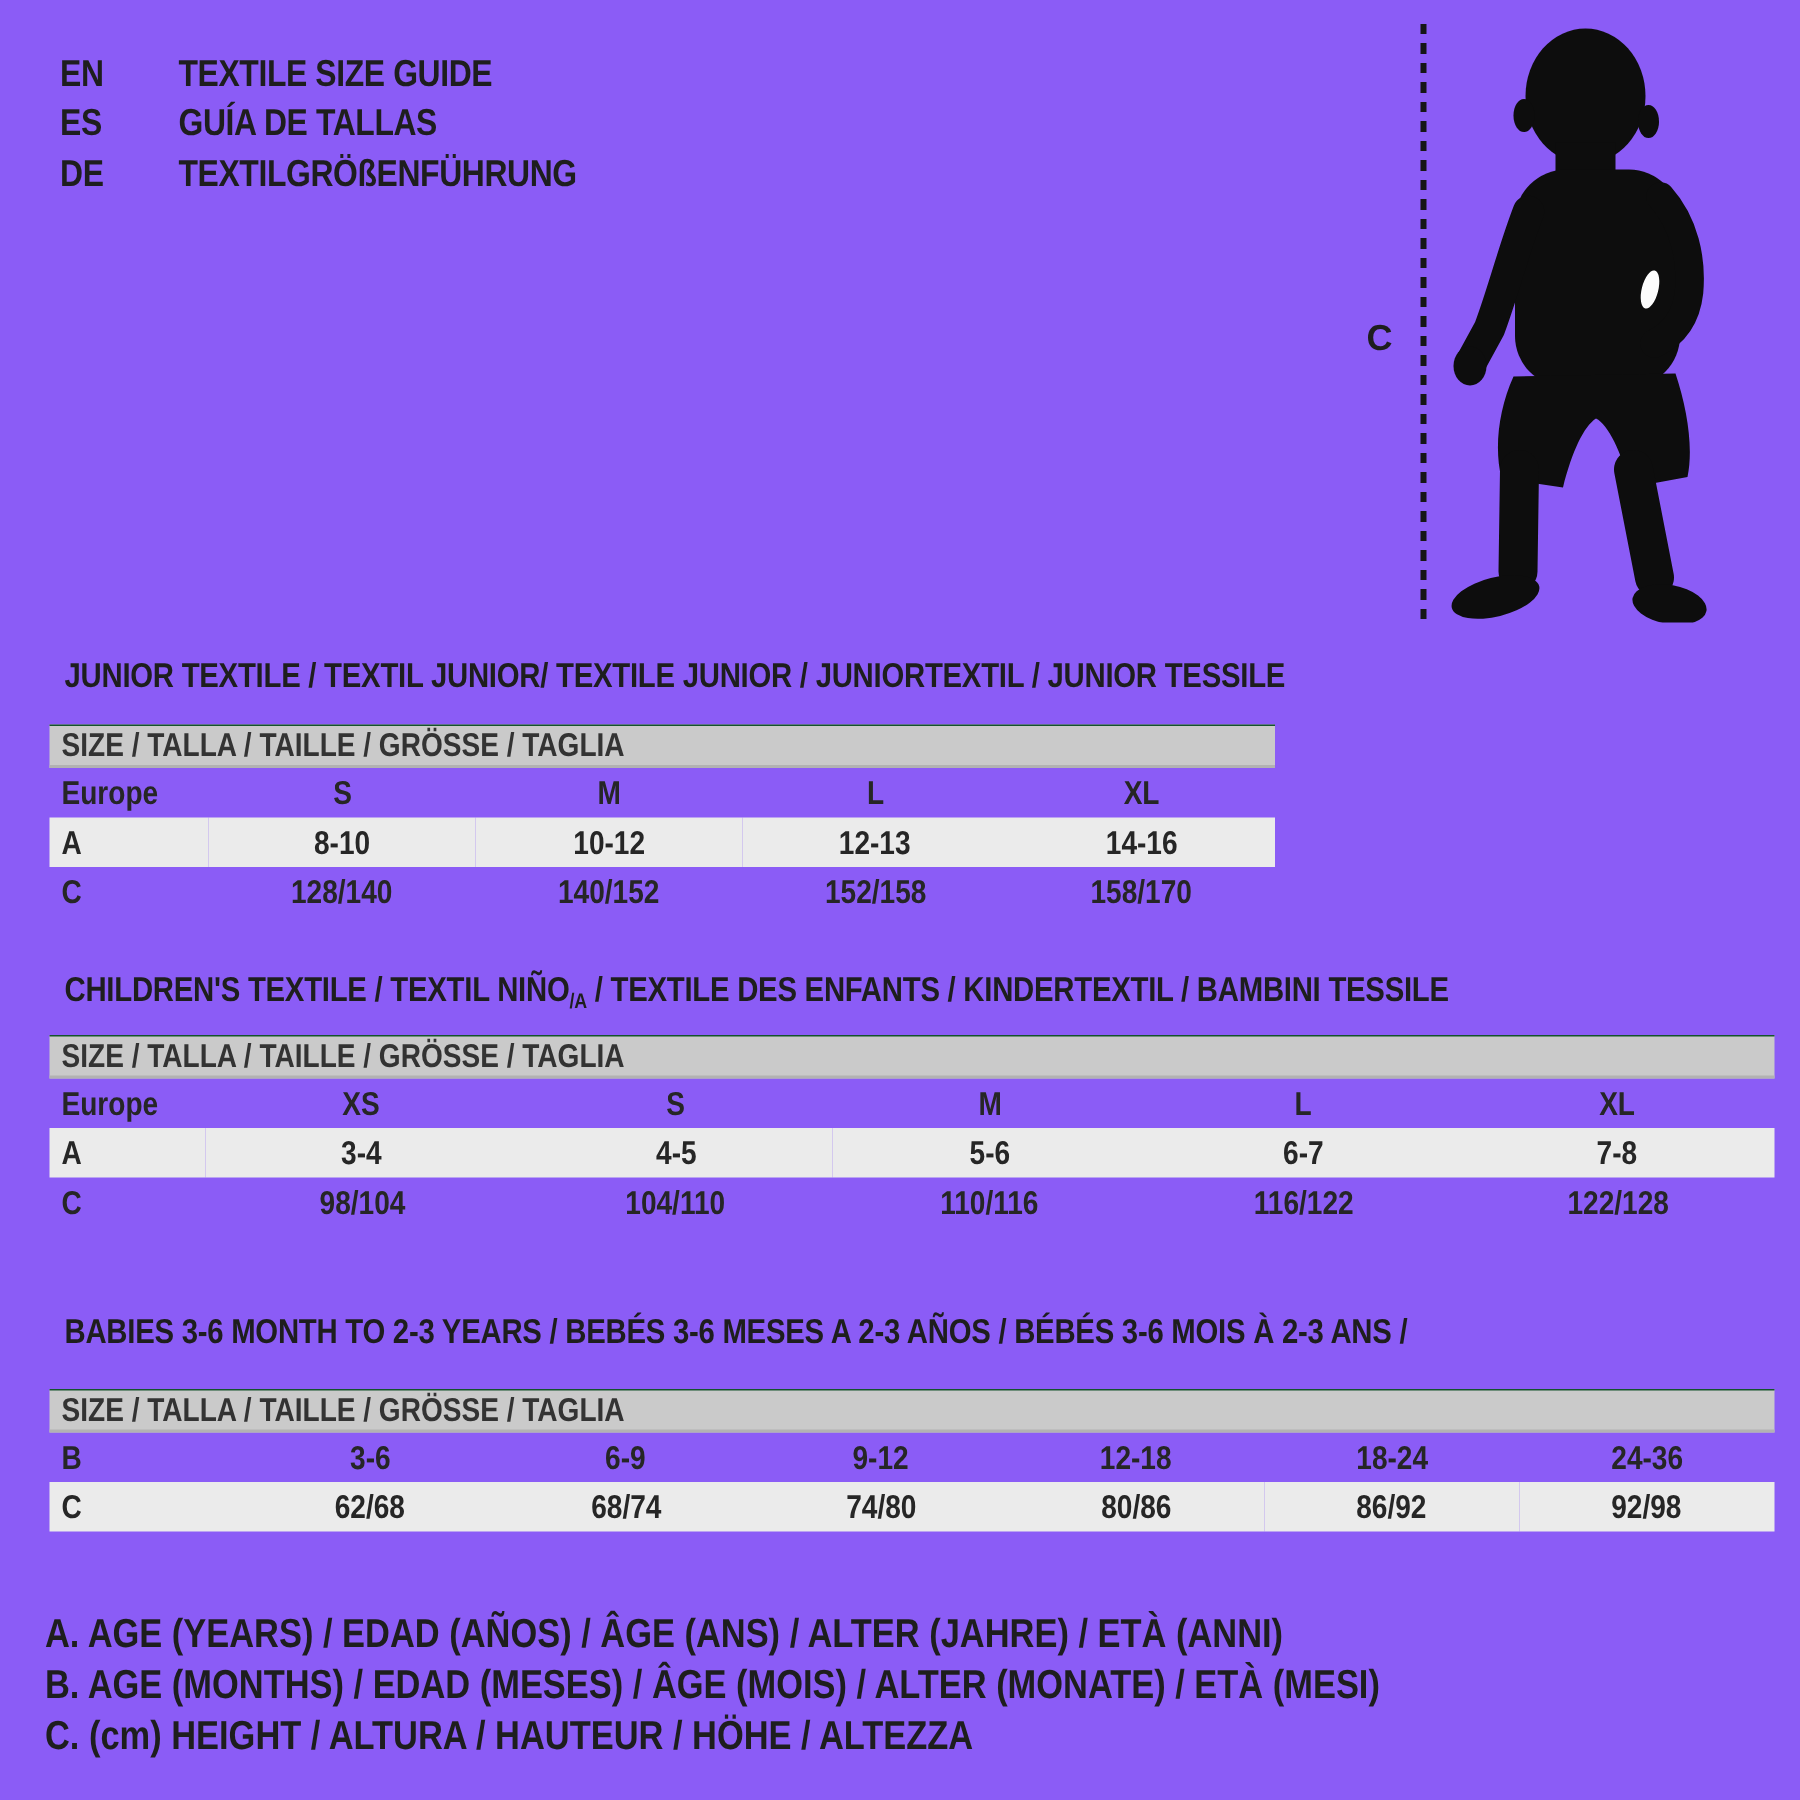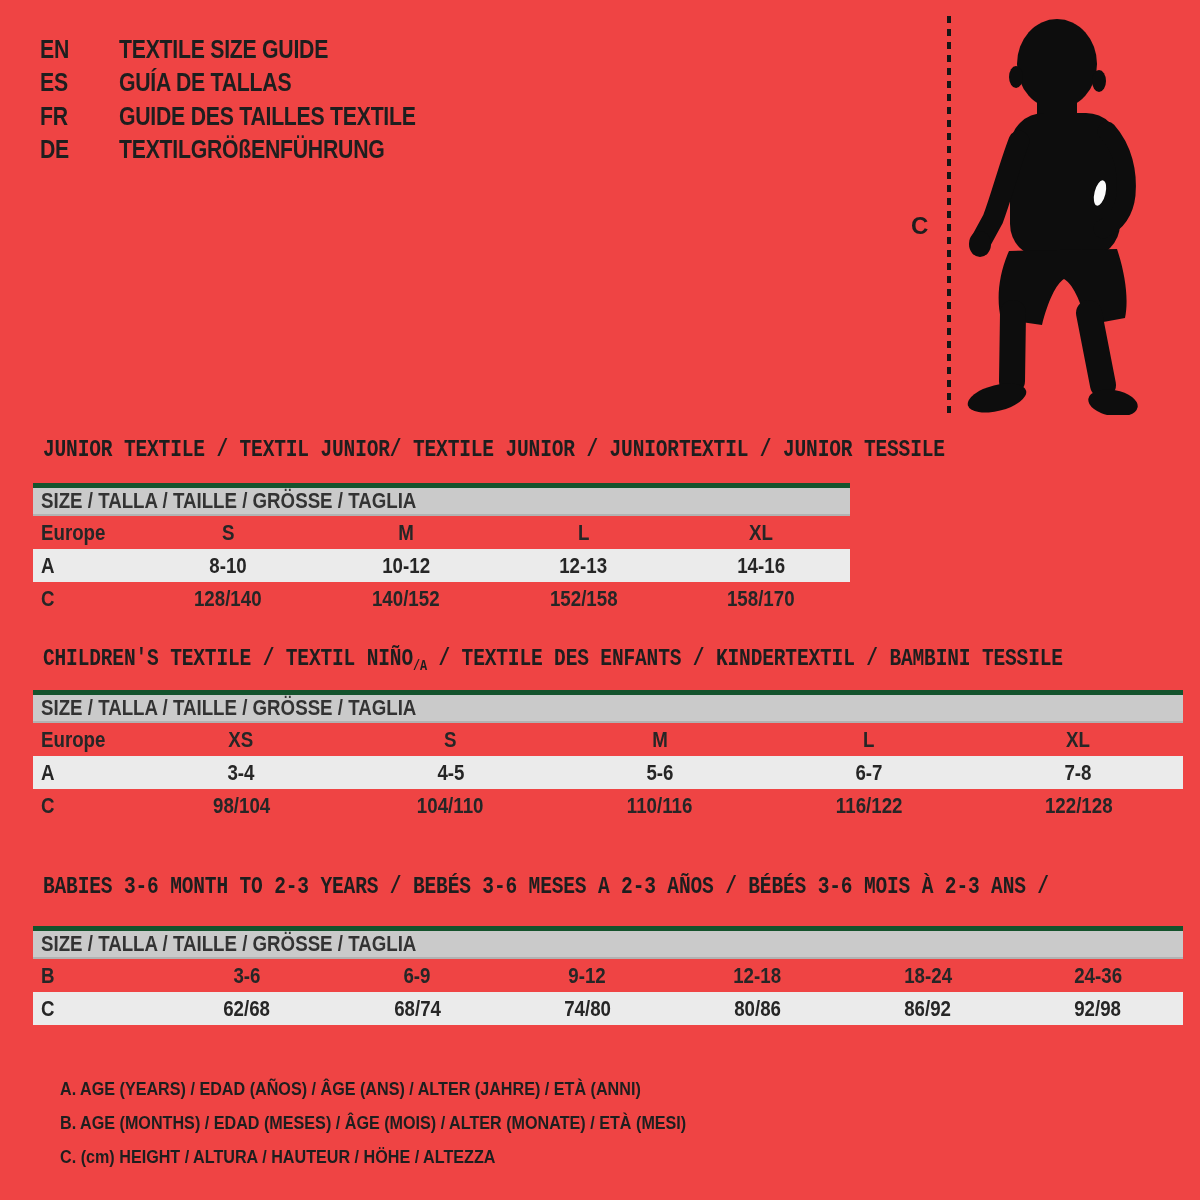--- a/index.html
+++ b/index.html
@@ -1,81 +1,77 @@
 <!DOCTYPE html>
 <html><head>
 <meta charset="utf-8">
 <style>
   html,body { margin:0; padding:0; background:#ffffff; }
   .page {
     position:relative; width:1200px; height:1200px; overflow:hidden;
-    background:#ef4444; color:#1e1e1e;
+    background:#8b5cf6; color:#1e1e1e;
     font-family:"Liberation Sans", sans-serif; font-weight:bold;
   }
   
   .cond  { display:inline-block; transform:scaleX(0.85); transform-origin:0 50%; white-space:nowrap; }
 
   
   .langs { position:absolute; left:40px; top:33px; }
   .lang-row  { display:flex; height:33.3px; align-items:center; font-size:25px; letter-spacing:-0.3px; }
   .lang-code { width:79px; transform:scaleX(0.85); transform-origin:0 50%; }
   .lang-label{ transform:scaleX(0.85); transform-origin:0 50%; white-space:nowrap; }
 
   
   .measure-line {
     position:absolute; left:947px; top:16px; width:4px; height:400px;
     background:repeating-linear-gradient(180deg,#161616 0 7px,transparent 7px 13px);
   }
   .measure-label { position:absolute; left:911px; top:212px; font-size:24px; }
   .silhouette { position:absolute; left:965px; top:13px; width:180px; height:402px; }
 
   
-  .section-title { position:absolute; left:43px; font-size:23px; letter-spacing:-0.2px;font-family:Liberation Mono, monospace; }
+  .section-title { position:absolute; left:43px; font-size:23px; letter-spacing:-0.2px; }
   #junior-title   { top:437px; }
   #children-title { top:635px;margin-top:11px; }
   #babies-title   { top:847px; line-height:33px;margin-top:24px; }
   .sub { font-size:14px; vertical-align:-5px; }
 
   
   .tablewrap { position:absolute; left:33px; }
   #junior-tablewrap   { top:483px; width:817px; }
   #children-tablewrap { top:690px; width:1150px; }
   #babies-tablewrap   { top:926px; width:1150px; }
   .size-bar {
     height:26px; line-height:26px; padding-left:8px;
     background:#cacaca; color:#333333; font-size:22px;
-    border-top:5px solid #14532d; border-bottom:2px solid #b2b2b2;
+    border-top:1px solid #14532d; border-bottom:2px solid #b2b2b2;
   }
   table { width:100%; border-collapse:collapse; table-layout:fixed; }
   td { height:33px; padding:0; text-align:center; font-size:22px; font-weight:bold; color:#262626; }
   td.rowlabel { text-align:left; padding-left:8px; }
   tbody tr:nth-child(even) { background:#ebebeb; }
   td .cl { display:inline-block; transform:scaleX(0.85); transform-origin:0 50%; white-space:nowrap; }
   td .cx { display:inline-block; transform:scaleX(0.85); transform-origin:50% 50%; white-space:nowrap; }
 
   
-  .footnotes { position:absolute; left:60px; top:1072px; font-size:19px; line-height:34px; }
+  .footnotes { position:absolute; left:30px; top:1072px; font-size:27px; line-height:34px; }
 </style>
 </head>
 <body>
 
 <div class="page">
 
   <div class="langs">
     <div class="lang-row">
       <span class="lang-code">EN</span>
       <span class="lang-label">TEXTILE SIZE GUIDE</span>
     </div>
     <div class="lang-row">
       <span class="lang-code">ES</span>
       <span class="lang-label">GUÍA DE TALLAS</span>
-    </div>
-    <div class="lang-row">
-      <span class="lang-code">FR</span>
-      <span class="lang-label">GUIDE DES TAILLES TEXTILE</span>
     </div>
     <div class="lang-row">
       <span class="lang-code">DE</span>
       <span class="lang-label">TEXTILGRÖßENFÜHRUNG</span>
     </div>
   </div>
 
   <div class="measure-line"></div>
   <div class="measure-label">C</div>
   <svg class="silhouette" viewBox="0 0 180 402" xmlns="http://www.w3.org/2000/svg" aria-hidden="true">

